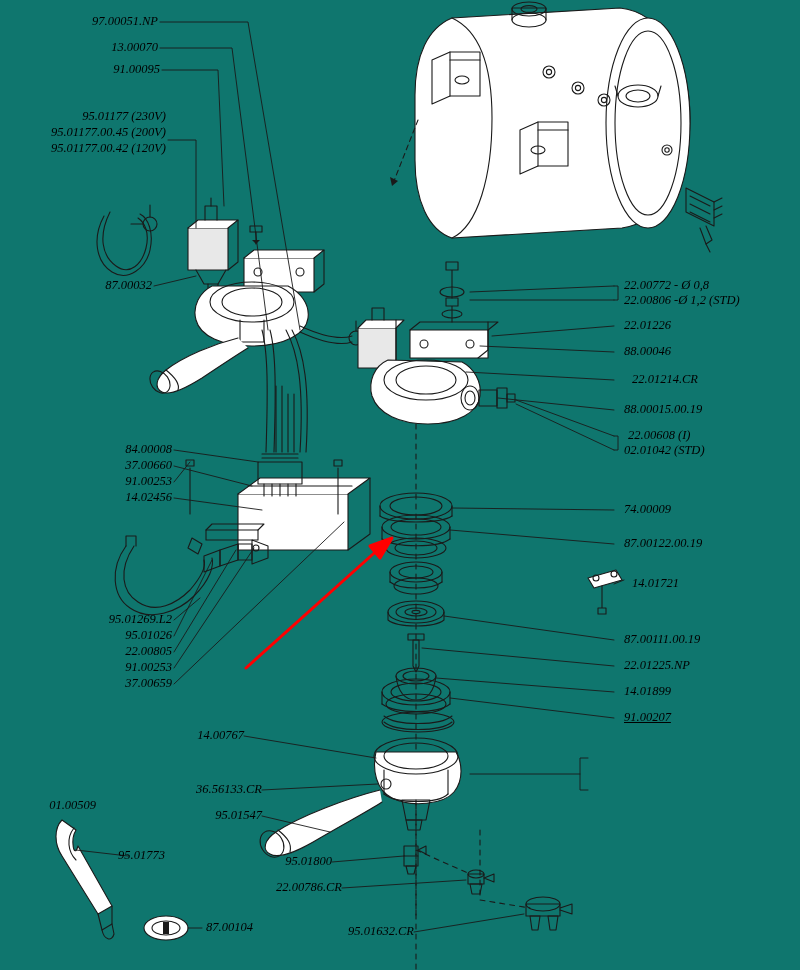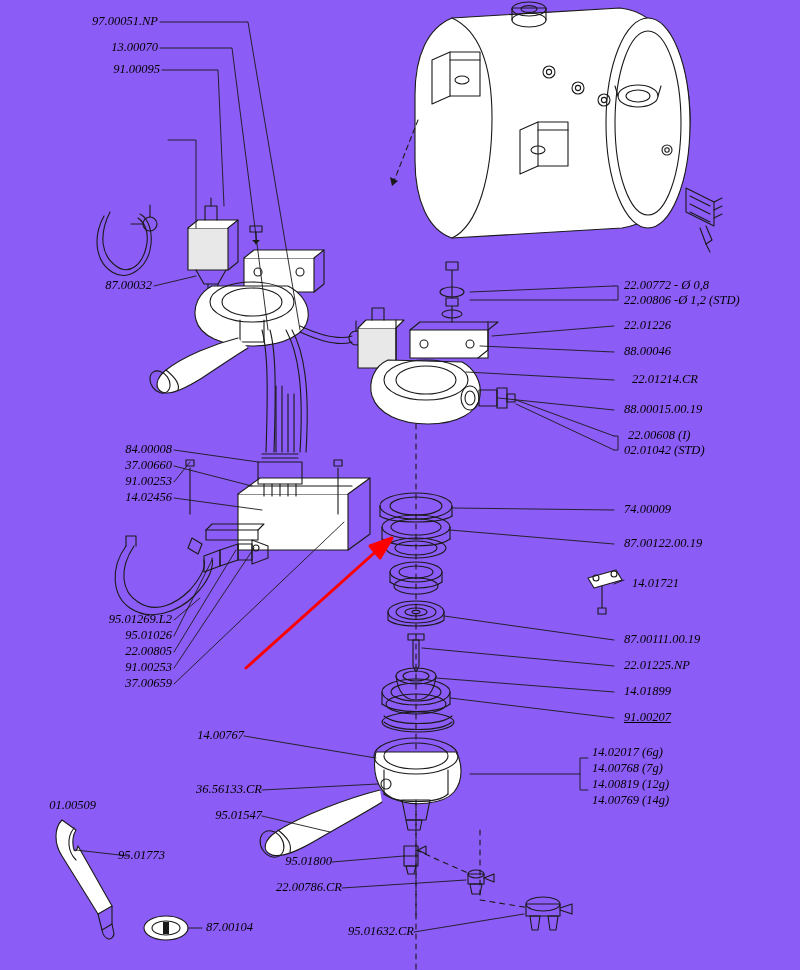--- a/index.html
+++ b/index.html
@@ -4,21 +4,21 @@
 <style>
   html, body {
     margin: 0;
     padding: 0;
     background: #ffffff;
   }
   #page {
     position: relative;
     width: 800px;
     height: 970px;
-    background: #8b5cf6;
+    background: #0f766e;
     overflow: hidden;
     font-family: "Liberation Serif", serif;
   }
   #art {
     position: absolute;
     left: 0; top: 0;
     width: 800px;
     height: 970px;
   }
   .lbl {
@@ -346,20 +346,25 @@
         <path d="M246,668 L382,546"></path>
         <path d="M392,538 L370,546 L380,558 Z" fill="#ff0000" stroke="#ff0000"></path>
       </g>
     </g>
   </svg>
 
   <div class="lbl r" style="left:0;top:14px;width:158px;">97.00051.NP</div>
   <div class="lbl r" style="left:0;top:40px;width:158px;">13.00070</div>
   <div class="lbl r" style="left:0;top:62px;width:160px;">91.00095</div>
 
+  <div class="grp r" style="left:0;top:108px;width:166px;">
+    <div>95.01177 (230V)</div>
+    <div>95.01177.00.45 (200V)</div>
+    <div>95.01177.00.42 (120V)</div>
+  </div>
 
   <div class="lbl r" style="left:0;top:278px;width:152px;">87.00032</div>
 
   <div class="lbl r" style="left:0;top:442px;width:172px;">84.00008</div>
   <div class="lbl r" style="left:0;top:458px;width:172px;">37.00660</div>
   <div class="lbl r" style="left:0;top:474px;width:172px;">91.00253</div>
   <div class="lbl r" style="left:0;top:490px;width:172px;">14.02456</div>
 
   <div class="lbl r" style="left:0;top:612px;width:172px;">95.01269.L2</div>
   <div class="lbl r" style="left:0;top:628px;width:172px;">95.01026</div>
@@ -377,26 +382,20 @@
   <div class="lbl" style="left:624px;top:443px;">02.01042 (STD)</div>
 
   <div class="lbl" style="left:624px;top:502px;">74.00009</div>
   <div class="lbl" style="left:624px;top:536px;">87.00122.00.19</div>
   <div class="lbl" style="left:632px;top:576px;">14.01721</div>
   <div class="lbl" style="left:624px;top:632px;">87.00111.00.19</div>
   <div class="lbl" style="left:624px;top:658px;">22.01225.NP</div>
   <div class="lbl" style="left:624px;top:684px;">14.01899</div>
   <div class="lbl" style="left:624px;top:710px;text-decoration:underline;">91.00207</div>
 
-  <div class="grp" style="left:592px;top:744px;">
-    <div>14.02017 (6g)</div>
-    <div>14.00768 (7g)</div>
-    <div>14.00819 (12g)</div>
-    <div>14.00769 (14g)</div>
-  </div>
 
   <div class="lbl r" style="left:110px;top:728px;width:134px;">14.00767</div>
   <div class="lbl r" style="left:108px;top:782px;width:154px;">36.56133.CR</div>
   <div class="lbl r" style="left:108px;top:808px;width:154px;">95.01547</div>
   <div class="lbl r" style="left:0px;top:798px;width:96px;">01.00509</div>
   <div class="lbl" style="left:118px;top:848px;text-align:center;">95.01773</div>
   <div class="lbl" style="left:206px;top:920px;">87.00104</div>
   <div class="lbl r" style="left:190px;top:854px;width:142px;">95.01800</div>
   <div class="lbl r" style="left:190px;top:880px;width:152px;">22.00786.CR</div>
   <div class="lbl r" style="left:262px;top:924px;width:152px;">95.01632.CR</div>

